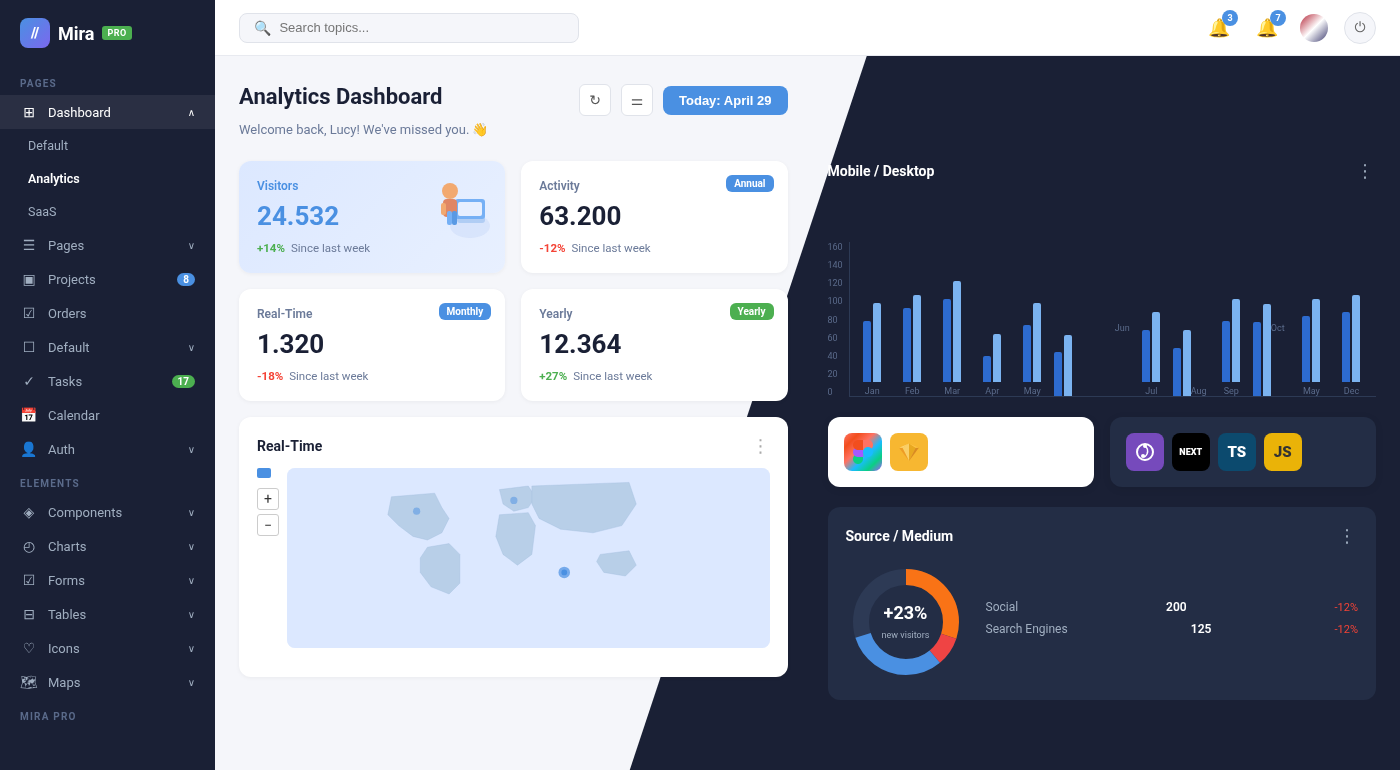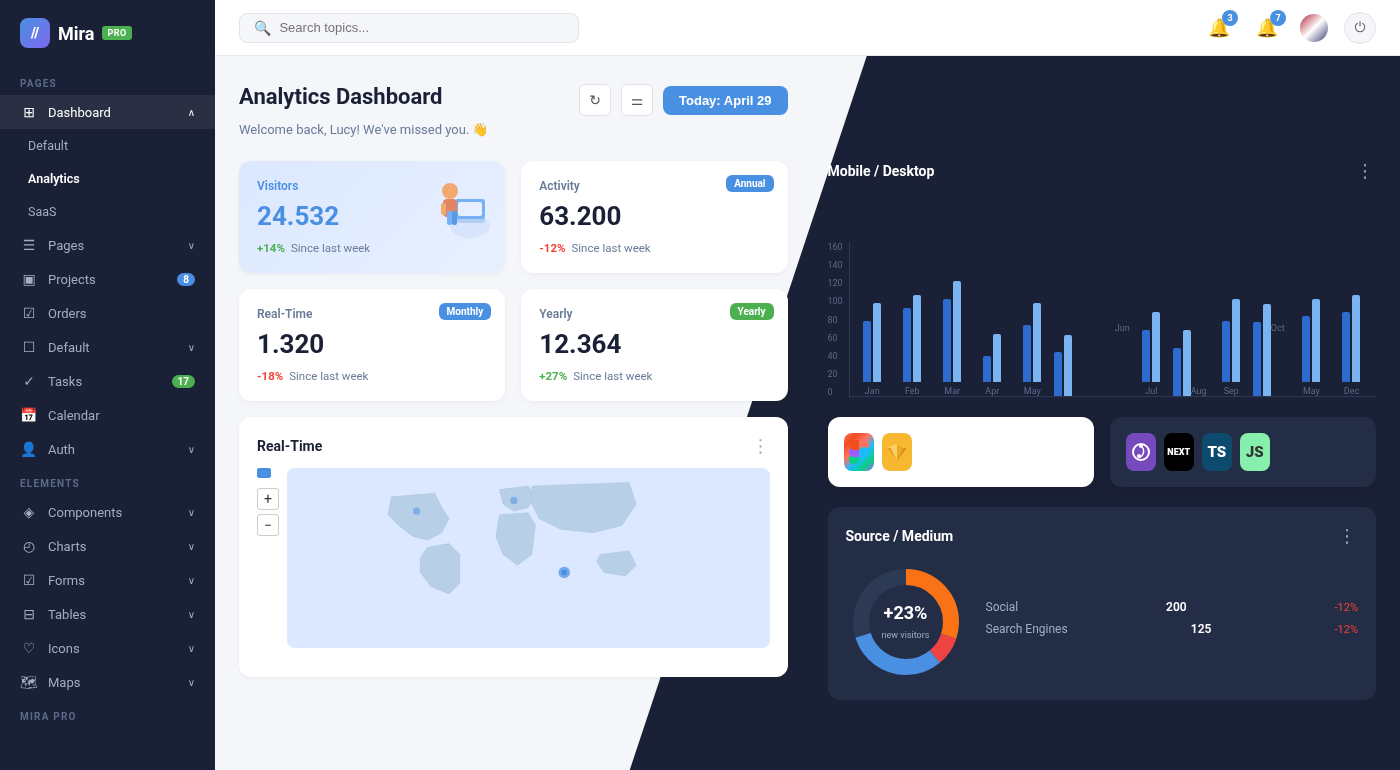--- a/index.html
+++ b/index.html
@@ -421,21 +421,21 @@
       box-shadow: 0 2px 8px rgba(0,0,0,0.08);
     }
     .tech-card.dark-bg {
       background: #232d45;
     }
     .tech-logos {
       display: flex;
       gap: 8px;
     }
     .tech-logo {
-      width: 30px;
+      width: 38px;
       height: 38px;
       border-radius: 8px;
       display: flex;
       align-items: center;
       justify-content: center;
       font-weight: 900;
       font-size: 13px;
     }
     .figma-logo {
       background: linear-gradient(135deg, #ff7262, #f24e1e, #ff7262, #1abcfe, #0acf83, #a259ff);
@@ -873,21 +873,21 @@
               <div class="tech-logo redux-logo" style="background:#764abc;color:white;font-size:16px;">
                 <svg width="20" height="20" viewBox="0 0 20 20">
                   <circle cx="10" cy="10" r="8" fill="none" stroke="white" stroke-width="2"></circle>
                   <path d="M10 4 Q14 7 12 12 Q10 16 8 14" fill="none" stroke="white" stroke-width="1.5"></path>
                   <circle cx="10" cy="4" r="2" fill="white"></circle>
                   <circle cx="8" cy="14" r="2" fill="white"></circle>
                 </svg>
               </div>
               <div class="tech-logo nextjs-logo" style="background:#000;color:white;font-size:9px;font-weight:900;">NEXT</div>
               <div class="tech-logo ts-logo" style="background:#0c4a6e;color:white;font-size:15px;font-weight:900;">TS</div>
-              <div class="tech-logo js-logo" style="background:#86efac;color:#333;font-size:15px;font-weight:900;">JS</div>
+              <div class="tech-logo js-logo" style="background:#eab308;color:#333;font-size:15px;font-weight:900;">JS</div>
             </div>
           </div>
         </div>
 
         <div class="source-medium">
           <div class="dark-section-header">
             <span class="dark-section-title">Source / Medium</span>
             <span class="dark-more-btn">⋮</span>
           </div>
           <div class="donut-container">

